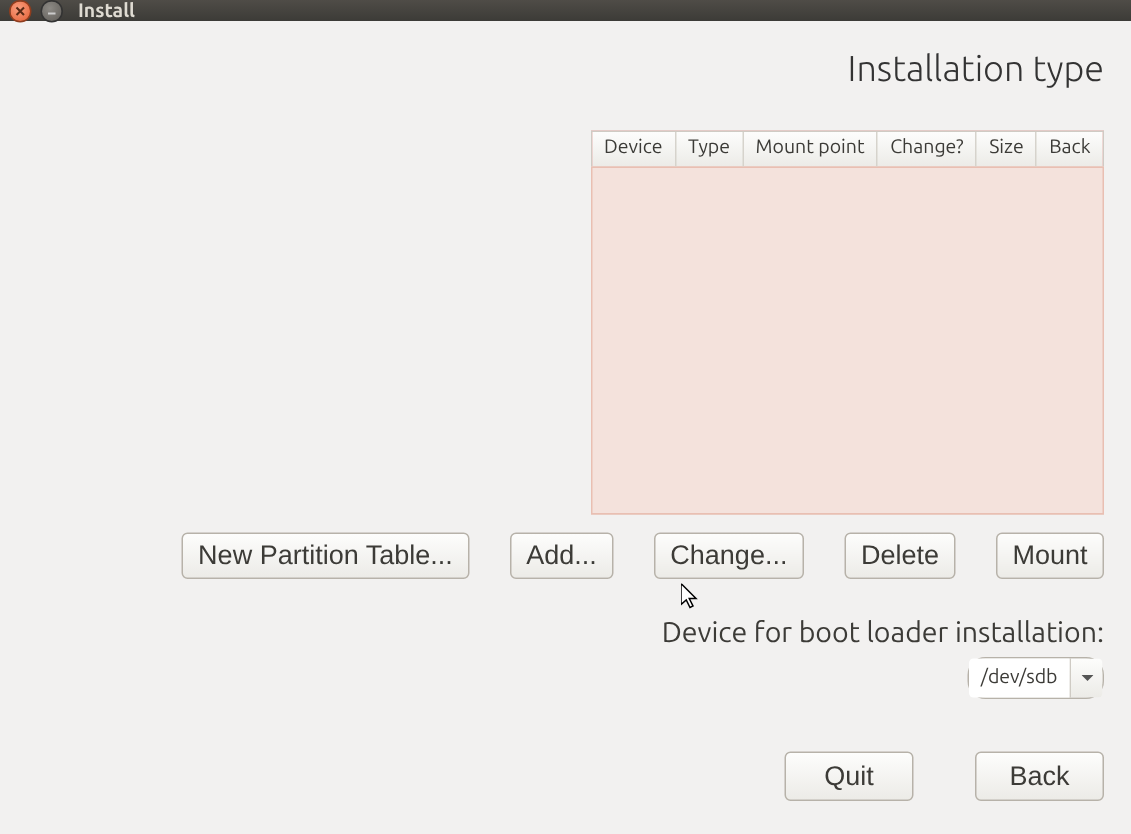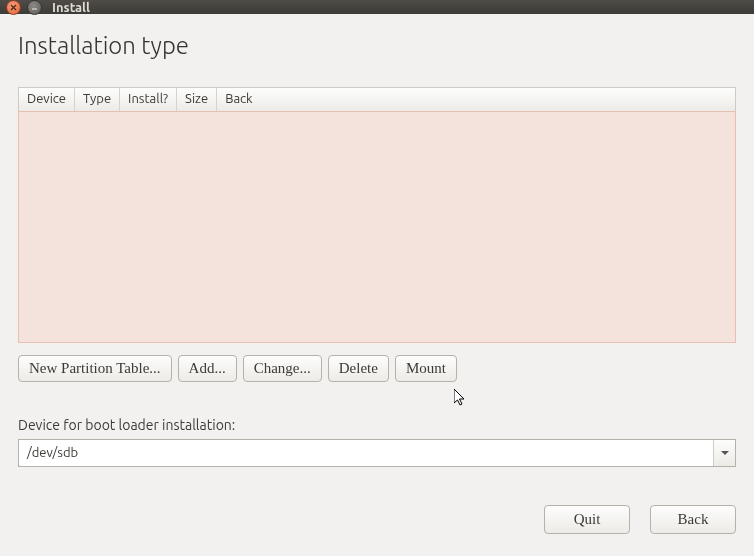--- a/index.html
+++ b/index.html
@@ -31,20 +31,21 @@
     color: #3a3a3a;
   }
   .btn-close { background: radial-gradient(circle at 40% 35%, #f89e7e, #e45f35); border: 1px solid #8f3d1e; }
   .btn-min { background: radial-gradient(circle at 40% 35%, #8d8a85, #5f5c57); border: 1px solid #333; }
   .title-text { color: #dfdbd2; font-weight: bold; font-size: 13px; margin-left: 4px; }
   .content {
     padding: 18px 18px 10px 18px;
     display: flex;
     flex-direction: column;
     height: calc(100% - 26px);
+    align-items: flex-end;
   }
   .heading {
     font-size: 24px;
     font-weight: 300;
     color: #333;
     margin-bottom: 28px;
   }
   .table-wrap {
     border: 1px solid #cfcbc4;
     background: #fca5a5;
@@ -71,34 +72,35 @@
   .toolbar {
     display: flex;
     gap: 6px;
     margin-top: 12px;
   }
   .btn {
     background: linear-gradient(to bottom, #fdfdfc, #ecebe7);
     border: 1px solid #b7b2a9;
     border-radius: 4px;
     padding: 4px 10px;
-    font-size: 15px;
+    font-size: 18px;
     color: #3c3b37;
-    font-family: Liberation Serif, serif;
+    font-family: Liberation Sans, sans-serif;
     cursor: pointer;
+    margin-left: 21px;
   }
   .label-boot {
-    margin-top: 35px;
-    font-size: 14px;
+    margin-top: 24px;
+    font-size: 19px;
   }
   .combo {
     margin-top: 6px;
     display: flex;
     border: 1px solid #b7b2a9;
-    border-radius: 0;
+    border-radius: 12px;
     background: linear-gradient(to bottom, #fdfdfc, #ecebe7);
     height: 28px;
     align-items: stretch;
   }
   .combo-text {
     flex: 1;
     padding: 5px 8px;
     background: #fff;
     border-top-left-radius: 3px;
     border-bottom-left-radius: 3px;
@@ -154,21 +156,22 @@
   <span class="title-text">Install</span>
 </div>
 
 <div class="content">
   <div class="heading">Installation type</div>
 
   <div class="table-wrap">
     <div class="table-header">
       <div class="th">Device</div>
       <div class="th">Type</div>
-      <div class="th">Install?</div>
+      <div class="th">Mount point</div>
+      <div class="th">Change?</div>
       <div class="th">Size</div>
       <div class="th">Back</div>
     </div>
     <div class="table-body"></div>
   </div>
 
   <div class="toolbar">
     <button class="btn">New Partition Table...</button>
     <button class="btn">Add...</button>
     <button class="btn">Change...</button>

